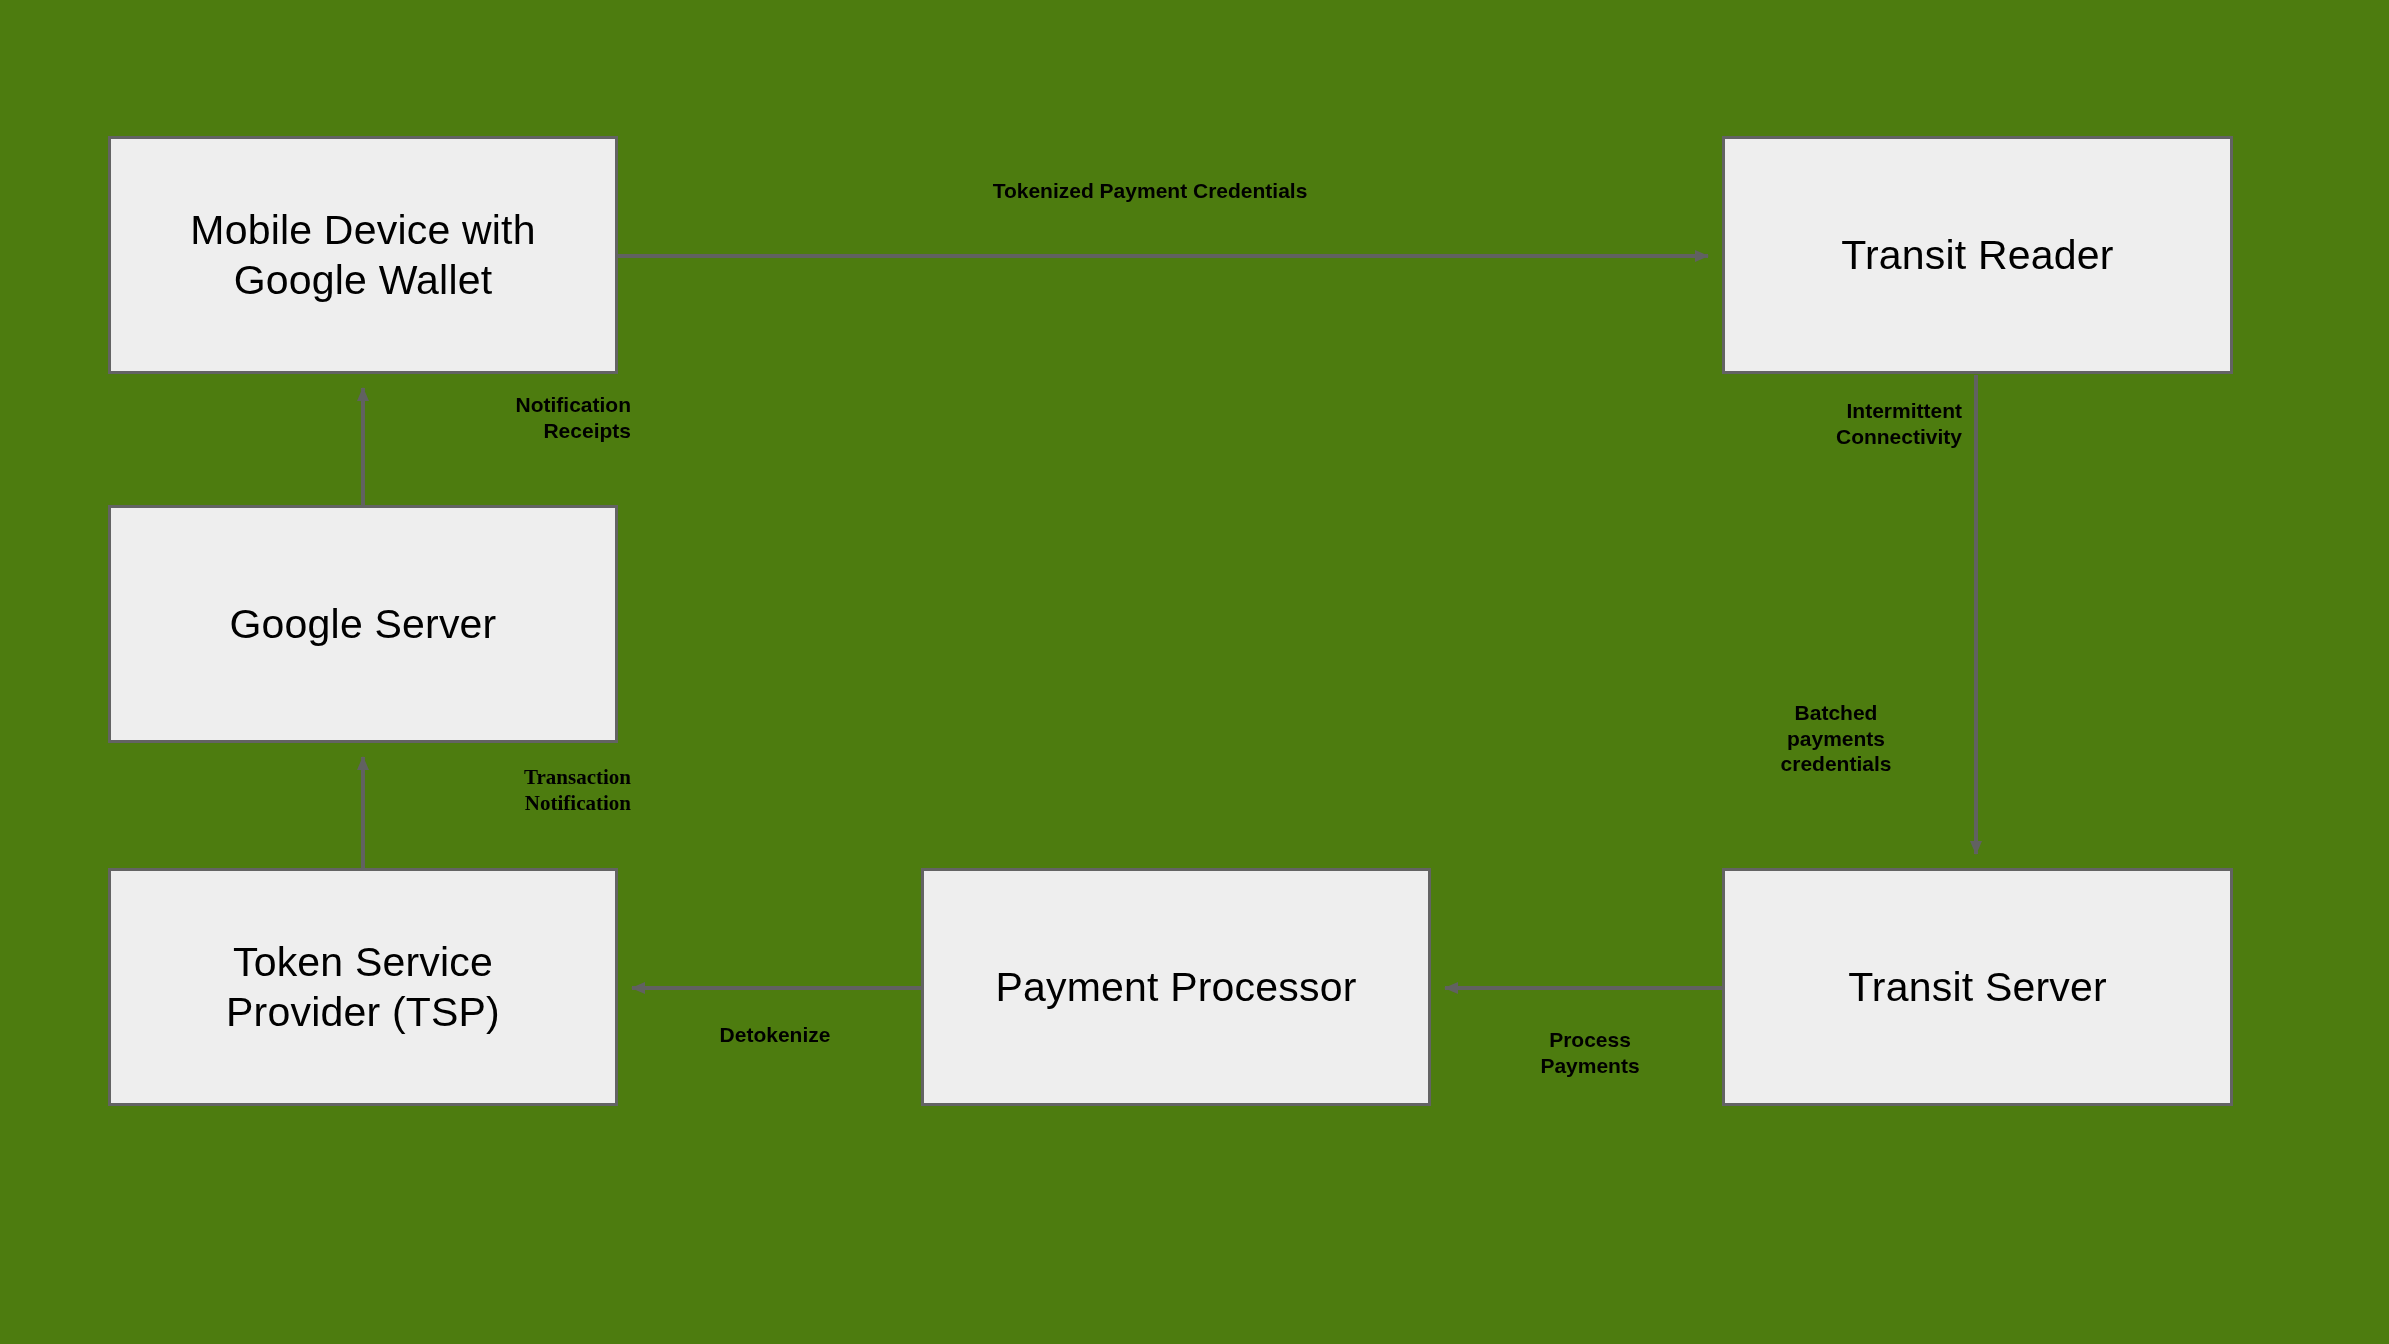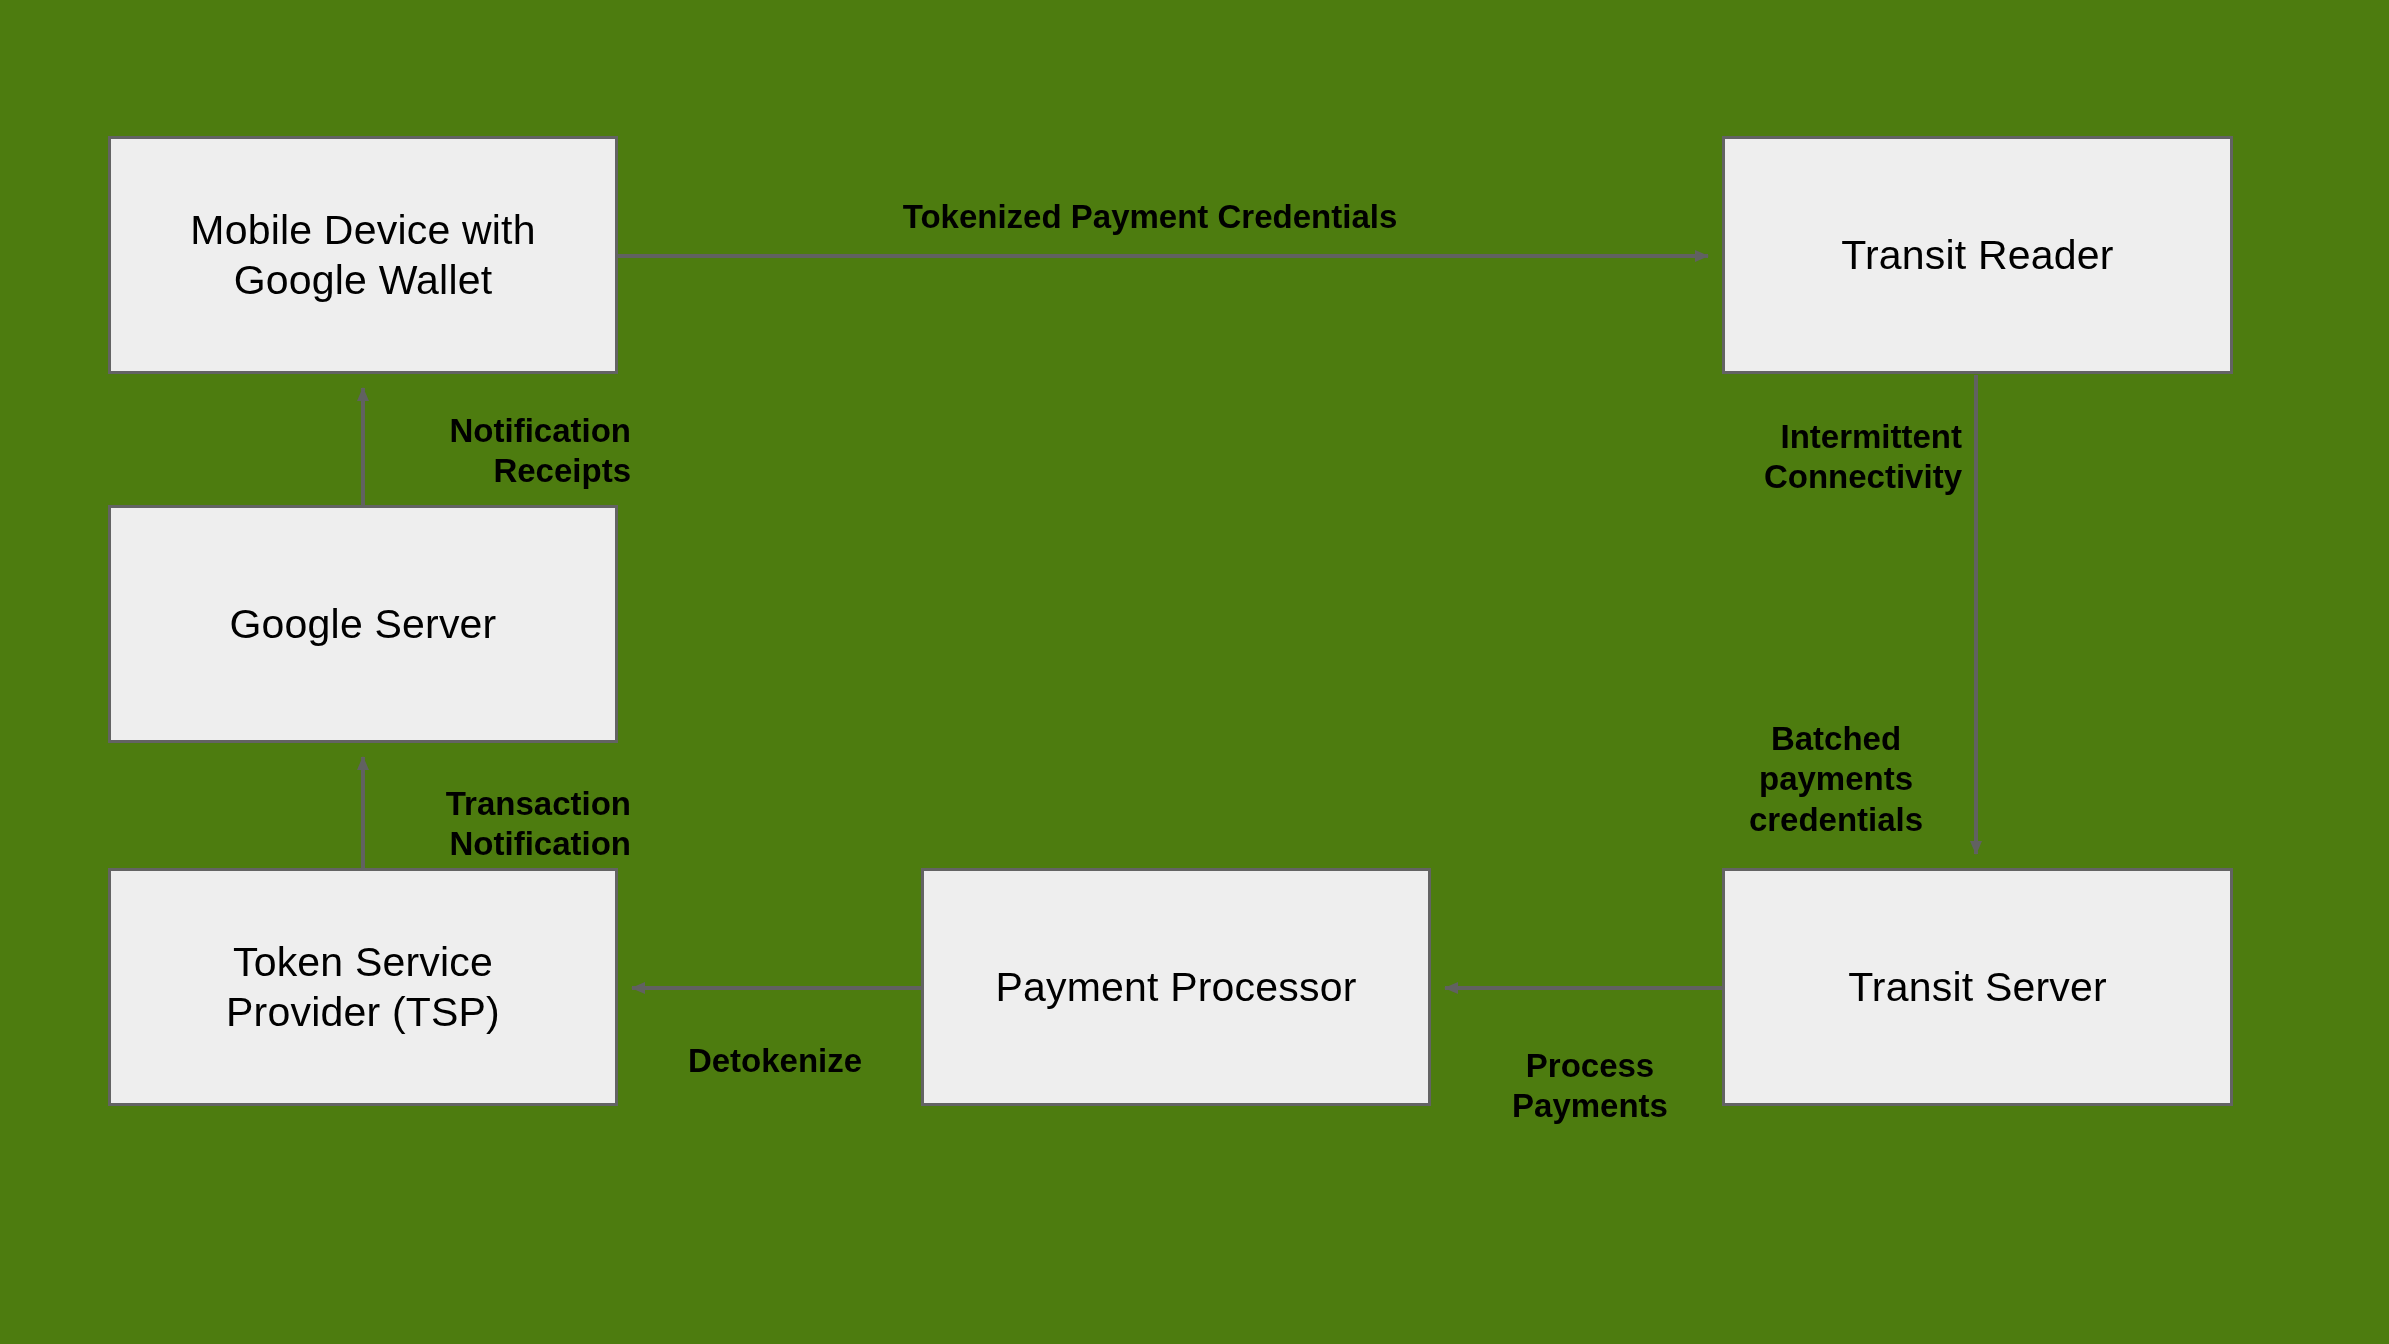--- a/index.html
+++ b/index.html
@@ -42,26 +42,25 @@
     font-weight: 400;
     line-height: 1.22;
     color: #000000;
     letter-spacing: 0.2px;
     white-space: pre-line;
     padding: 0 10px;
   }
   .edge-label {
     position: absolute;
     font-family: "Liberation Sans", sans-serif;
-    font-size: 33px;
+    font-size: 21px;
     font-weight: 700;
     line-height: 1.22;
     color: #000000;
     white-space: pre-line;
-    margin-top: 19px;
   }
   .edge-label.align-left   { text-align: right; }
   .edge-label.align-center { text-align: center; }
 </style>
 </head>
 <body>
 
 <div id="diagram-canvas">
 
   <svg id="flow-svg" viewBox="0 0 2389 1344" xmlns="http://www.w3.org/2000/svg">
@@ -126,19 +125,19 @@
 
   <div class="edge-label align-center" style="left:1710px; top:700px; width:252px;">Batched
 payments
 credentials</div>
 
   <div class="edge-label align-center" style="left:1490px; top:1027px; width:200px;">Process
 Payments</div>
 
   <div class="edge-label align-center" style="left:660px; top:1022px; width:230px;">Detokenize</div>
 
-  <div class="edge-label align-left" style="left:391px; top:765px; width:240px;">Transaction
+  <div class="edge-label align-left" style="left:391px; top:765px; width:240px;font-family:Liberation Serif, serif;">Transaction
 Notification</div>
 
   <div class="edge-label align-left" style="left:391px; top:392px; width:240px;">Notification
 Receipts</div>
 
 </div>
 
 </body></html>

